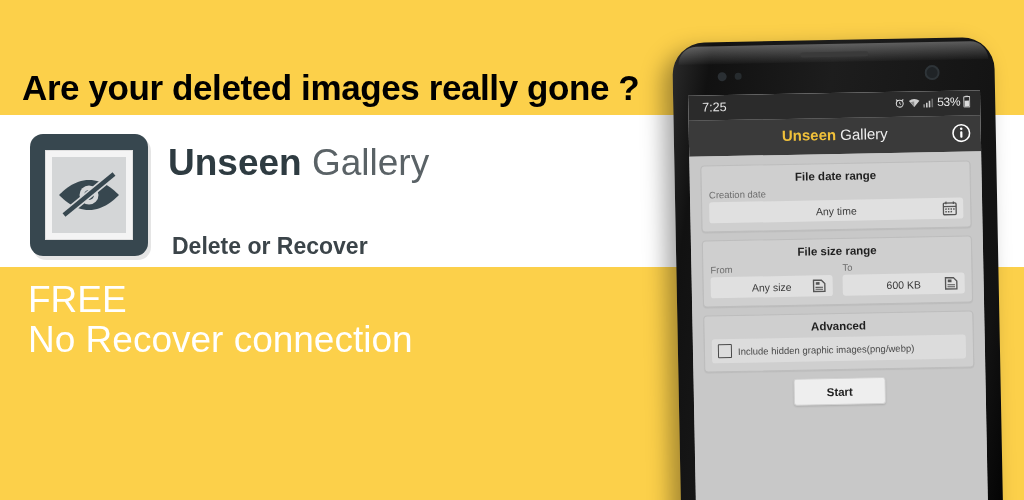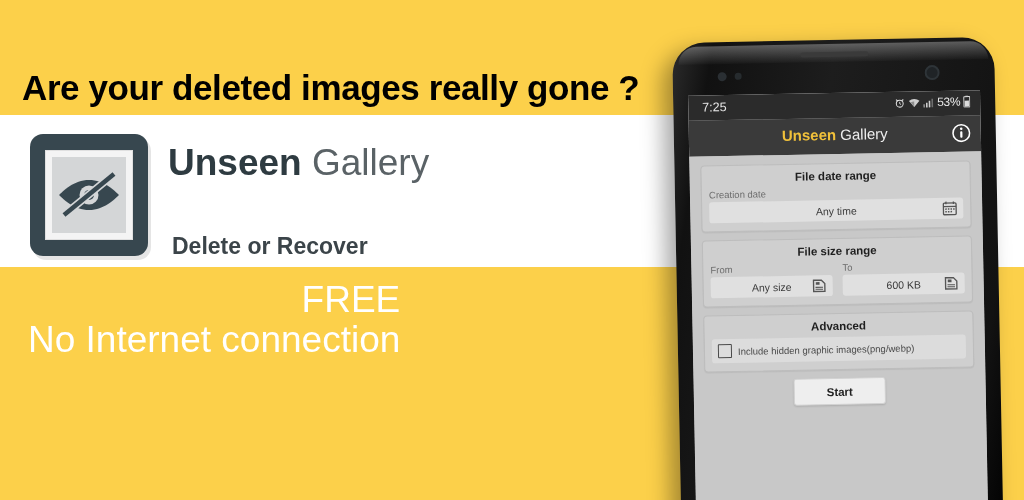--- a/index.html
+++ b/index.html
@@ -113,21 +113,20 @@
   .features {
     position: absolute;
     left: 28px; top: 280px;
     color: #ffffff;
   }
   .feature-item {
     font-size: 37px;
     line-height: 40px;
     white-space: nowrap;
     color: #ffffff;
-    text-align: right;
   }
 
   
   .phone {
     position: absolute;
     left: 672px; top: 40px;
     width: 322px; height: 520px;
     transform: rotate(-1.1deg);
     transform-origin: 50% 0%;
   }
@@ -348,21 +347,21 @@
     </svg>
   </div>
 
   <div class="app-title">
     <span class="bold">Unseen</span><span class="light"> Gallery</span>
   </div>
   <div class="tagline1">Delete or Recover</div>
 
   <div class="features">
     <div class="feature-item">FREE</div>
-    <div class="feature-item">No Internet connection</div>
+    <div class="feature-item">No Recover connection</div>
   </div>
 
   <div class="phone">
     <div class="phone-body"></div>
     <div class="phone-hilite"></div>
     <div class="phone-speaker"></div>
     <div class="phone-sensor-a"></div>
     <div class="phone-sensor-b"></div>
     <div class="phone-camera"></div>
 

